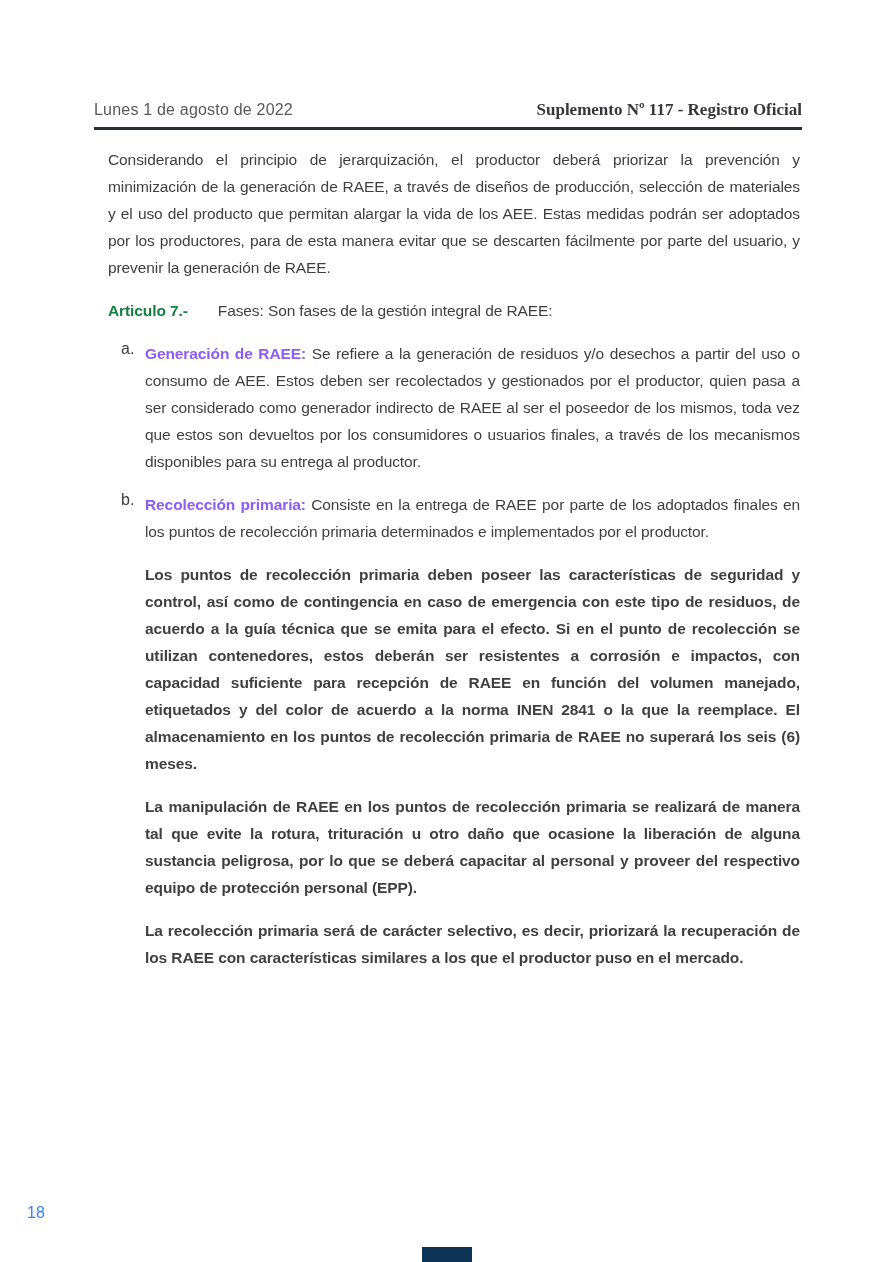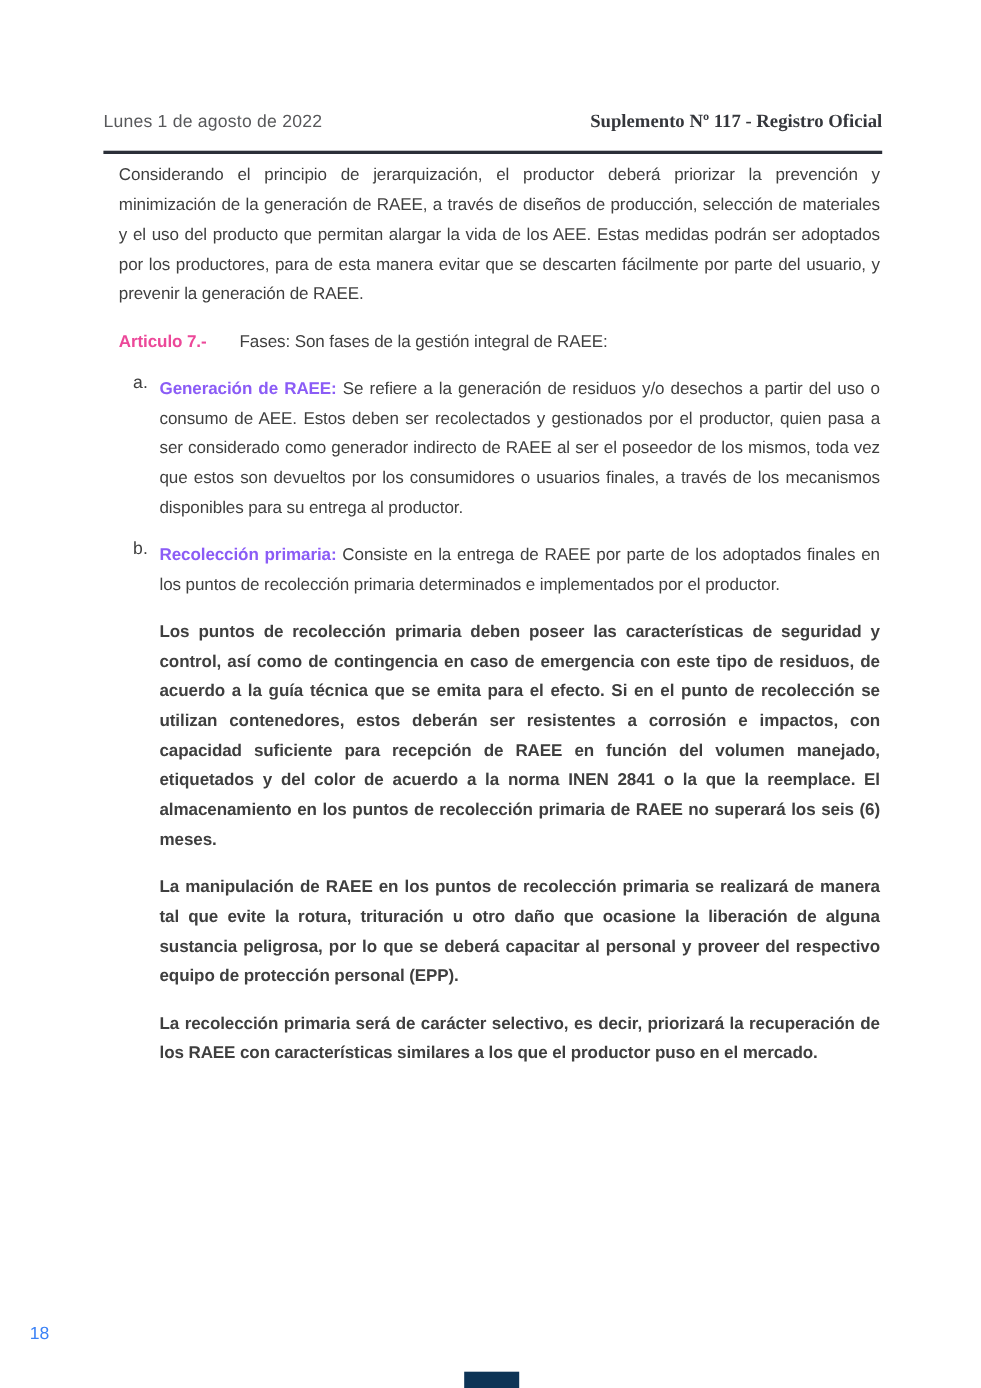--- a/index.html
+++ b/index.html
@@ -15,21 +15,21 @@
     margin: 0 auto;
   }
   .header {
     position: absolute;
     top: 100px;
     left: 94px;
     right: 90px;
     display: flex;
     justify-content: space-between;
     align-items: baseline;
-    padding-bottom: 17px;
+    padding-bottom: 7px;
     border-bottom: 3px solid #2b2f38;
   }
   .header-date {
     font-size: 16px;
     color: #58595b;
     letter-spacing: 0.2px;
   }
   .header-pub {
     font-family: Liberation Serif, serif;
     font-weight: bold;
@@ -44,21 +44,21 @@
   }
   .para {
     margin: 0 0 16px 0;
     font-size: 15.5px;
     line-height: 27px;
     text-align: justify;
     letter-spacing: -0.1px;
   }
   .article-label {
     font-weight: bold;
-    color: #ec4899;
+    color: #15803d;
     margin-right: 30px;
   }
   .list-item {
     position: relative;
     padding-left: 37px;
     margin-bottom: 16px;
   }
   .list-marker {
     position: absolute;
     left: 13px;

